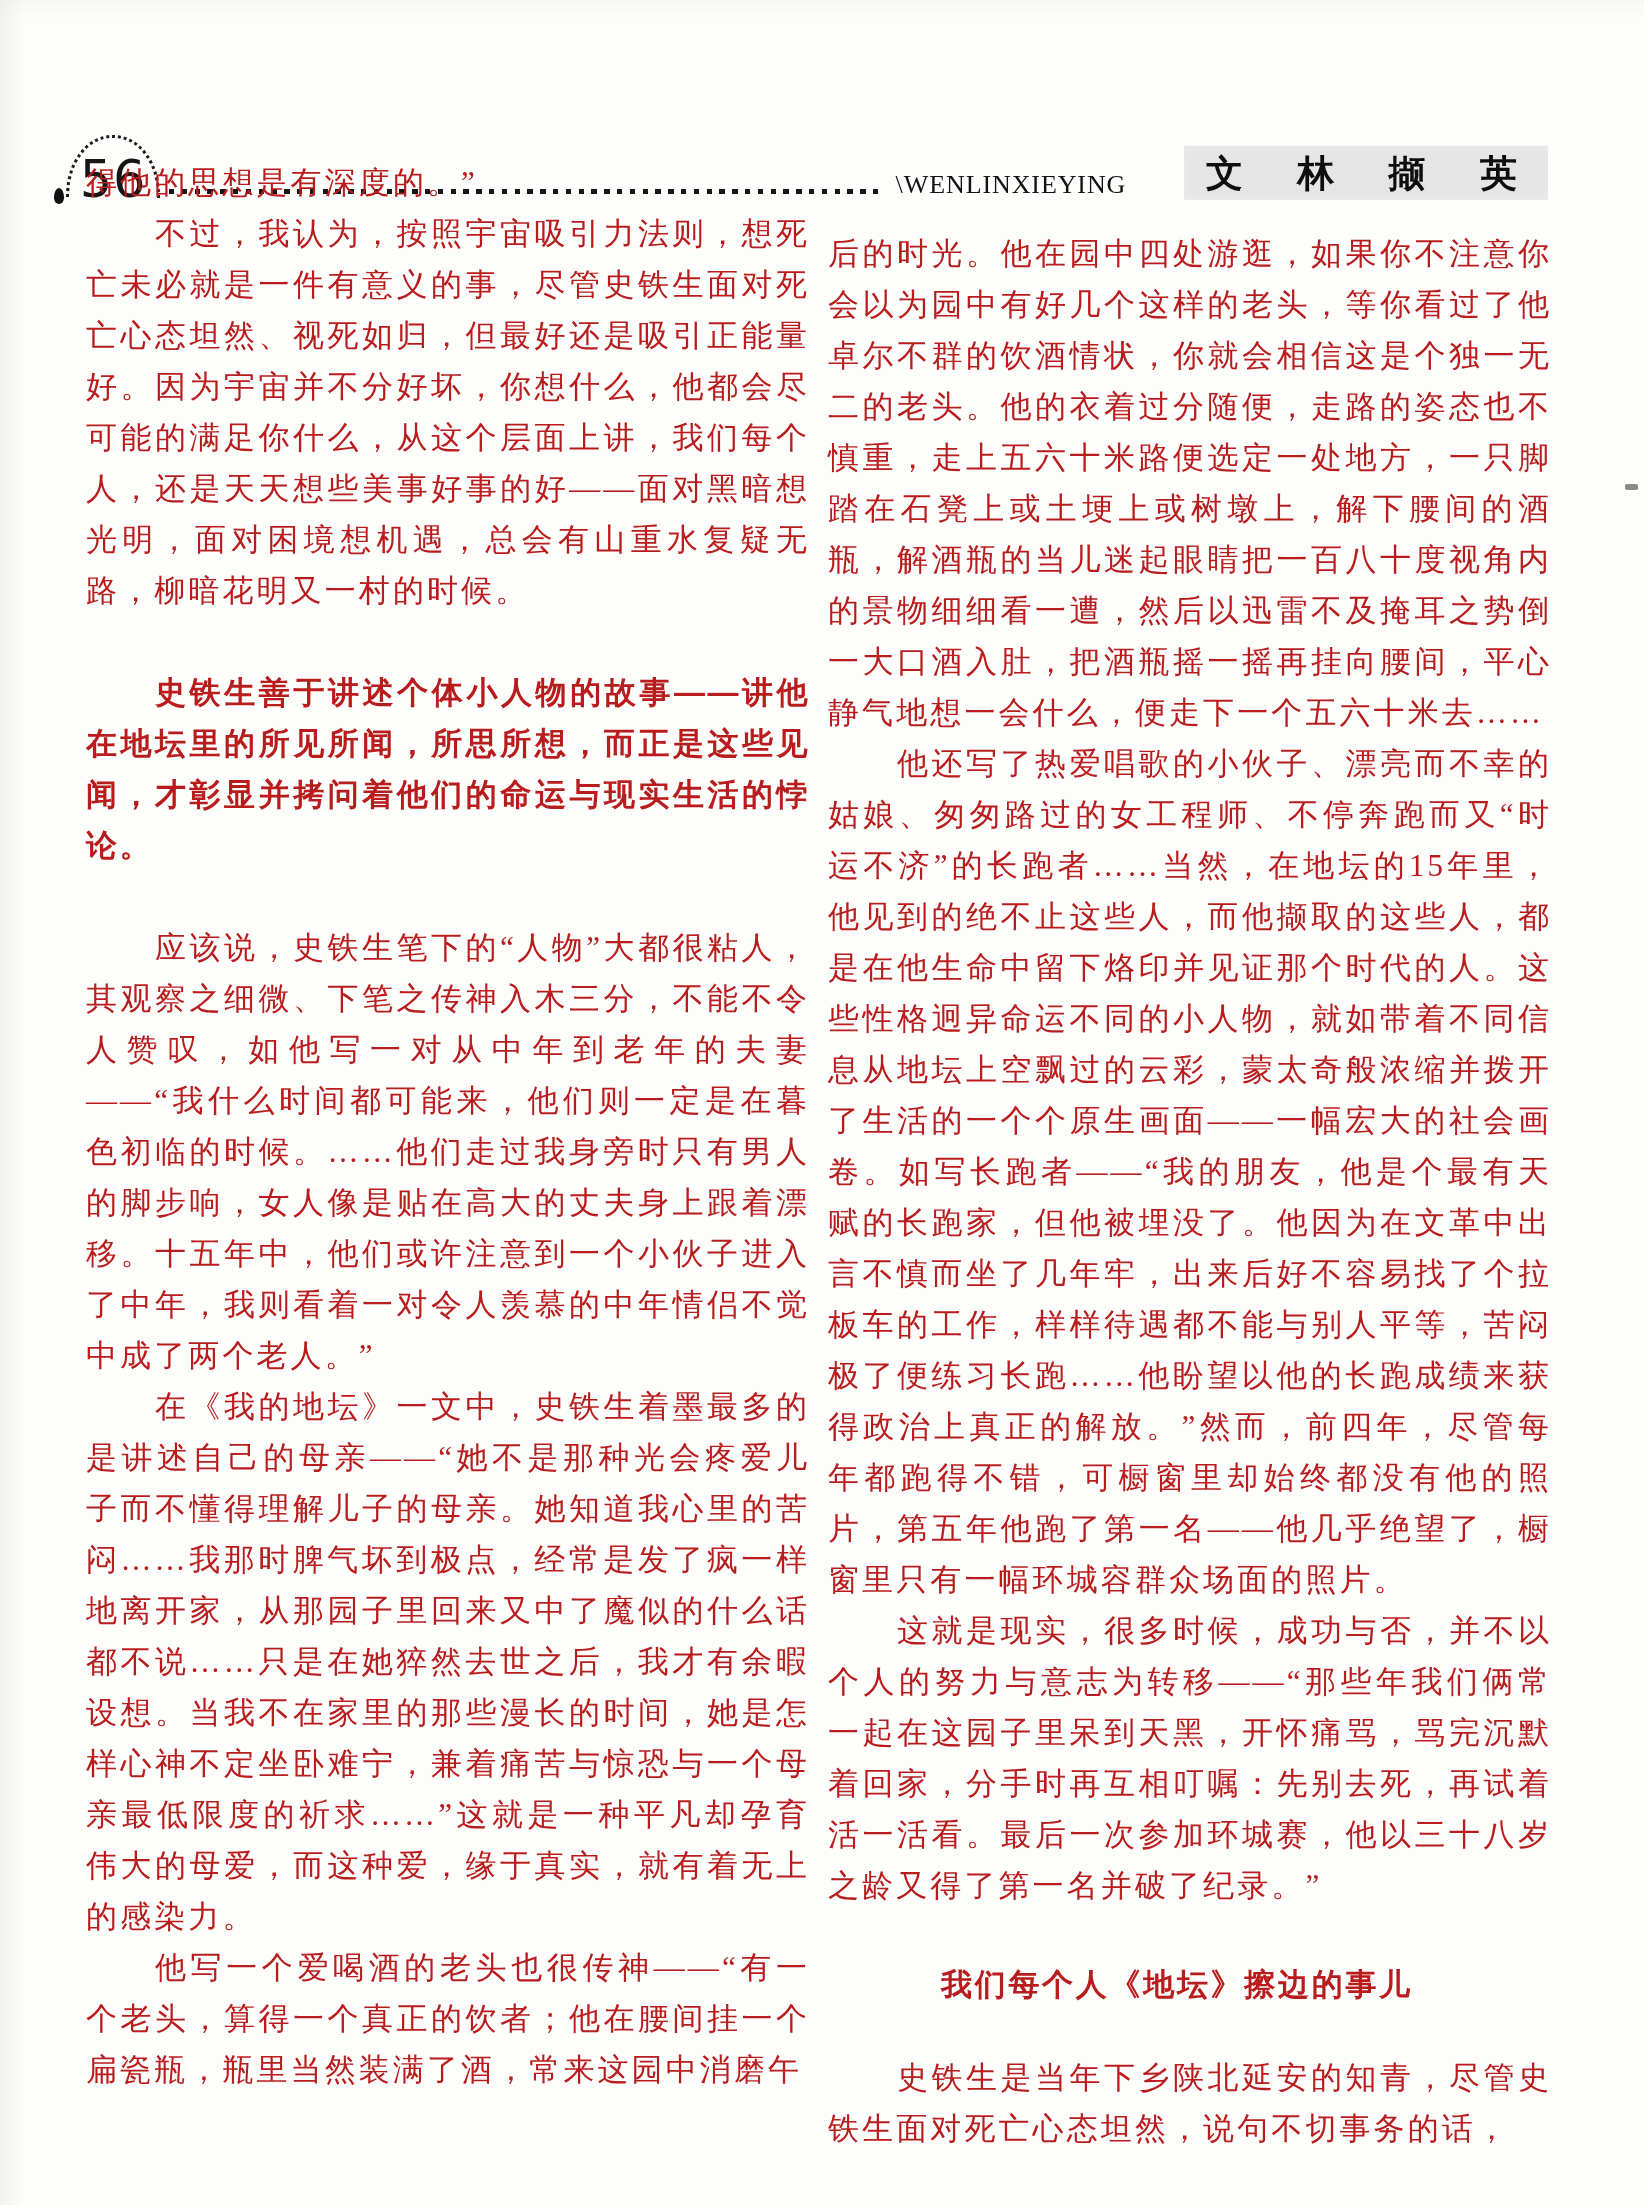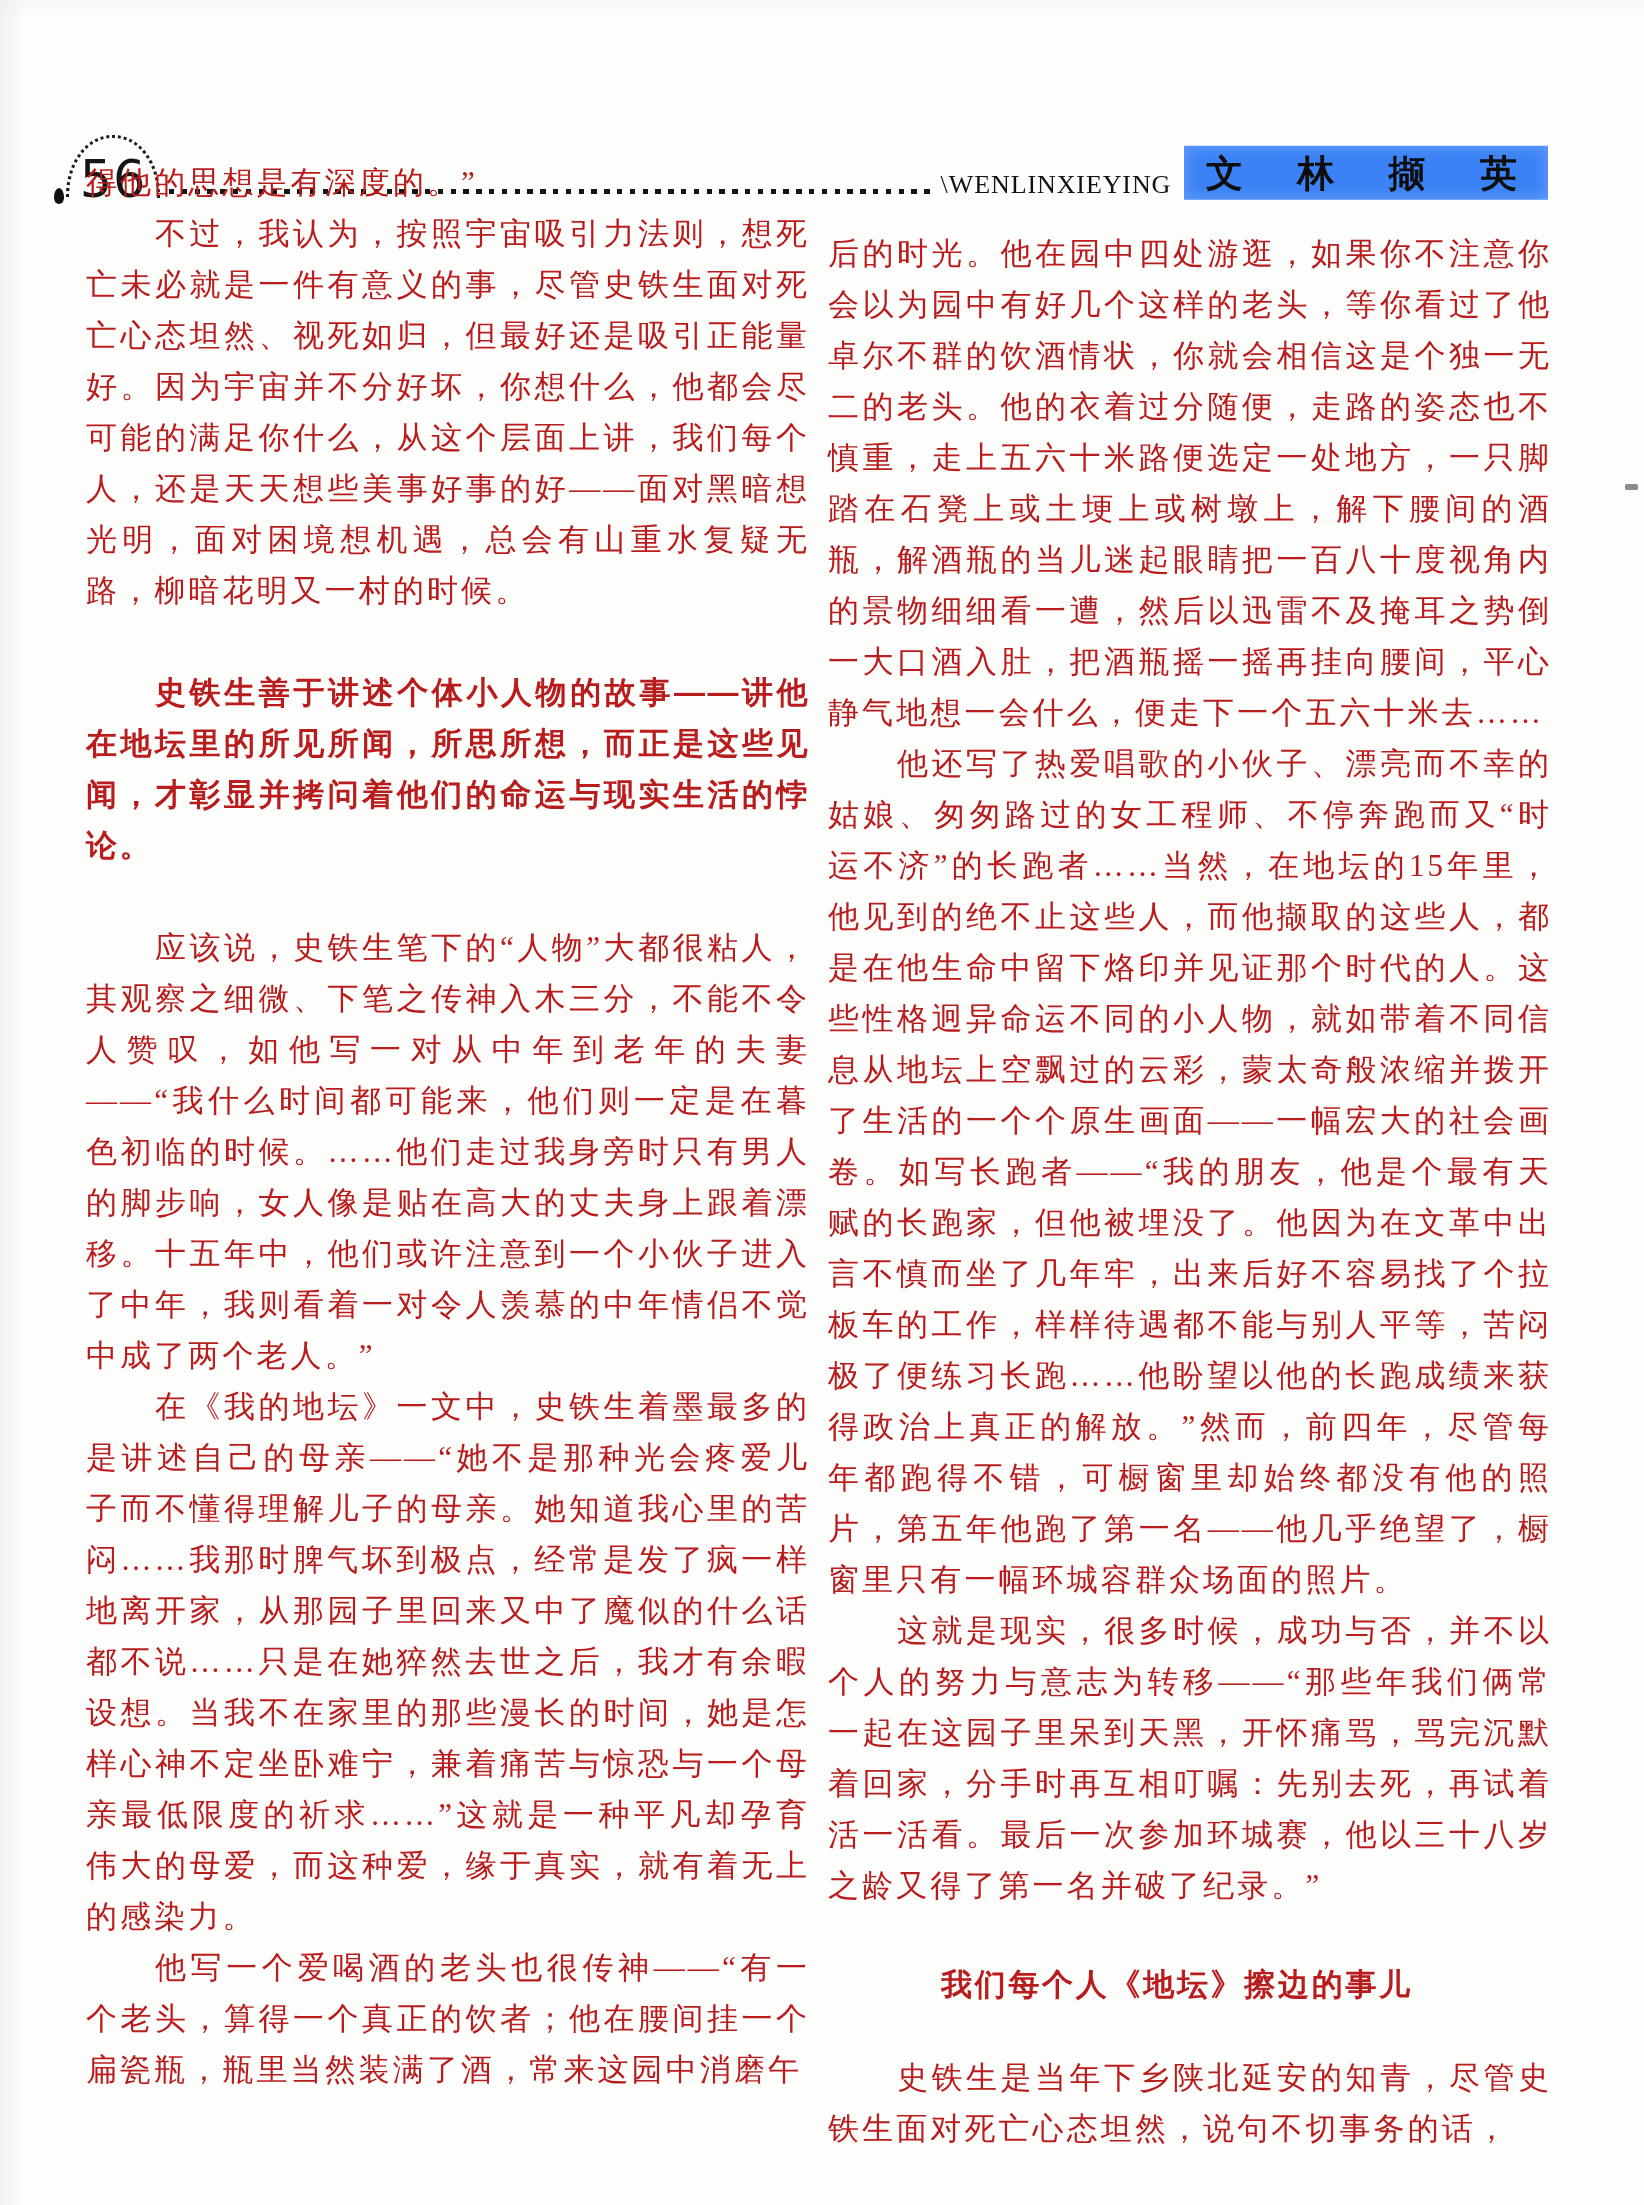--- a/index.html
+++ b/index.html
@@ -71,31 +71,32 @@
     font-size: 26px;
     line-height: 1;
     letter-spacing: 0.9px;
     white-space: nowrap;
     margin-right: 12.8px;
     color: #121212;
   }
   .badge {
     flex: 0 0 auto;
     align-self: flex-end;
-    background: #3b82f6;
+    background: #e5e5e5;
     color: #0e0e0e;
     font-family: "Liberation Sans", "DejaVu Sans", sans-serif;
     font-weight: 700;
     font-size: 37px;
     line-height: 1;
     padding: 9.1px 9.1px 8.2px 22px;
     letter-spacing: 22px;
     white-space: nowrap;
     transform: translateY(1.8px);
     box-shadow: inset 0 0 16.4px rgba(255,255,255,.25);
+    margin-left: 45px;
   }
 
   
   .col {
     position: absolute;
     width: 724px;
     font-size: 31px;
     line-height: 51px;
     letter-spacing: 3.1px;
     text-align: justify;

